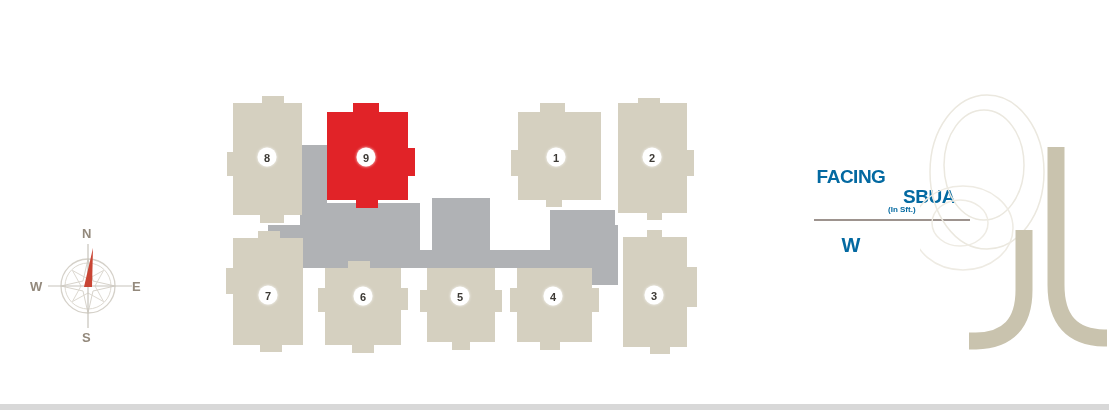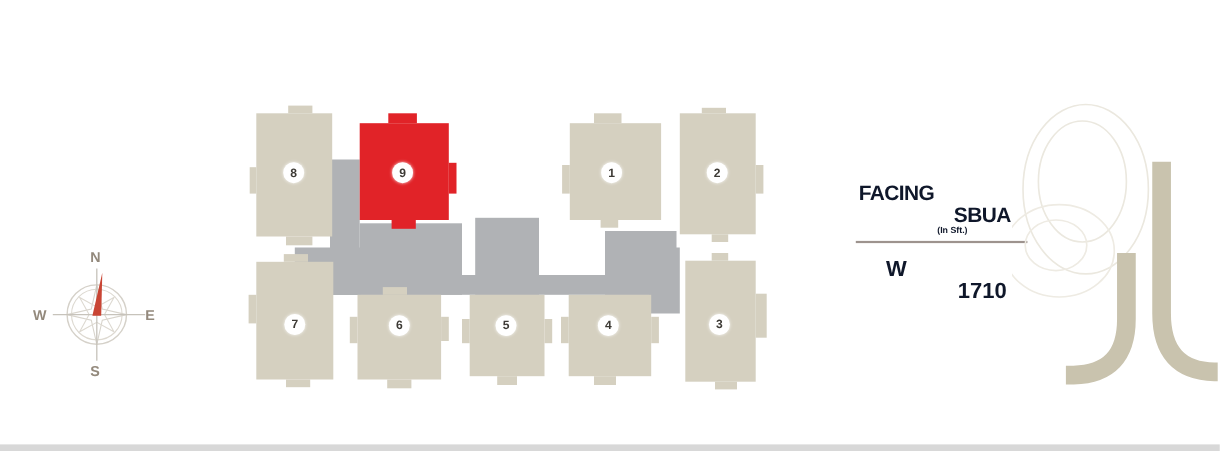--- a/index.html
+++ b/index.html
@@ -15,21 +15,21 @@
   .building .tab{position:absolute;}
   .num-badge{
     position:absolute;width:19px;height:19px;border-radius:50%;
     background:#ffffff;display:flex;align-items:center;justify-content:center;
     transform:translate(-50%,-50%);
     font-size:11px;font-weight:bold;color:#3d3a35;
     box-shadow:0 0 3px rgba(255,255,255,.9);
   }
   
   .info-table{
-    position:absolute;left:778px;top:168px;width:156px;color:#0f172a;
+    position:absolute;left:814px;top:168px;width:156px;color:#0369a1;
   }
   .info-head{display:flex;}
   .info-col1{width:74px;text-align:center;}
   .info-col2{width:82px;text-align:center;margin-top:20px;}
   .info-head .hdr{font-size:19px;font-weight:bold;letter-spacing:-0.5px;line-height:17px;}
   .info-sub{font-size:8px;font-weight:bold;text-align:left;padding-right:8px;line-height:9px;}
   .info-rule{border-bottom:2px solid #9d938e;margin-top:5px;}
   .info-row{display:flex;margin-top:13px;}
   .info-row .val{font-size:20px;font-weight:bold;}
   
@@ -123,21 +123,20 @@
     <div class="info-head">
       <div class="info-col1 hdr">FACING</div>
       <div class="info-col2">
         <div class="hdr">SBUA</div>
         <div class="info-sub">(In Sft.)</div>
       </div>
     </div>
     <div class="info-rule"></div>
     <div class="info-row">
       <div class="info-col1 val">W</div>
-      <div class="info-col2 val">1710</div>
     </div>
   </div>
 
   <svg class="abs" style="left:920px;top:85px;" width="189" height="275" viewBox="0 0 189 275">
     <ellipse cx="67" cy="87" rx="57" ry="77" fill="none" stroke="#ebe8df" stroke-width="1.5"></ellipse>
     <ellipse cx="64" cy="80" rx="40" ry="55" fill="none" stroke="#ebe8df" stroke-width="1.5"></ellipse>
     <ellipse cx="43" cy="143" rx="50" ry="42" fill="none" stroke="#eeebe3" stroke-width="1.5"></ellipse>
     <ellipse cx="40" cy="138" rx="28" ry="23" fill="none" stroke="#eeebe3" stroke-width="1.5"></ellipse>
     <path d="M136 62 L136 200 Q136 252 184 253 L187 253" fill="none" stroke="#c9c3ae" stroke-width="17"></path>
     <path d="M104 145 L104 205 Q104 255 56 256 L49 256" fill="none" stroke="#c9c3ae" stroke-width="17"></path>

